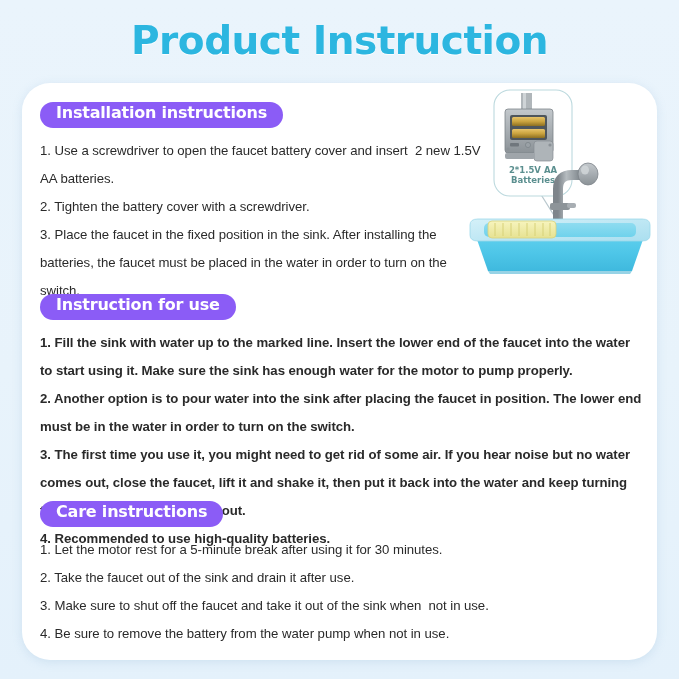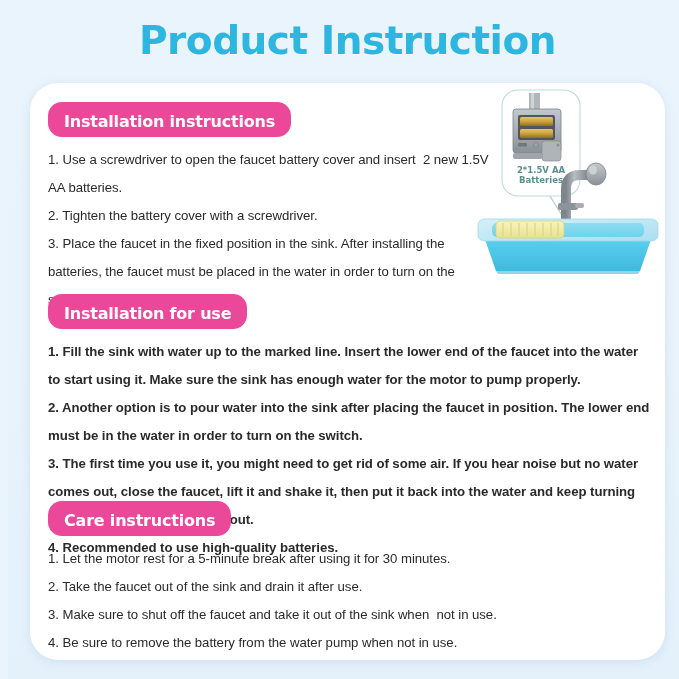--- a/index.html
+++ b/index.html
@@ -11,21 +11,20 @@
     height: 679px;
     background: #e9f4fc;
     font-family: "Liberation Sans", sans-serif;
     overflow: hidden;
     position: relative;
   }
   #page {
     position: absolute;
     inset: 0;
     background: linear-gradient(180deg, #eaf4fc 0%, #e8f3fb 55%, #e4f1fb 100%);
-    margin-left: 8px;
   }
 
   
   .title {
     position: absolute;
     top: 18px;
     left: 0;
     width: 679px;
     text-align: center;
     font-size: 39px;
@@ -46,27 +45,27 @@
     height: 577px;
     background: #ffffff;
     border-radius: 28px;
     box-shadow: 0 2px 10px rgba(140,180,210,0.25);
     overflow: hidden;
   }
 
   
   .pill {
     display: inline-block;
-    background: #ec4899;
+    background: #8b5cf6;
     color: #ffffff;
     font-family: "DejaVu Sans", sans-serif;
     font-weight: bold;
     font-size: 16px;
     letter-spacing: -0.2px;
-    padding: 11px 16px 6px 16px;
+    padding: 2px 16px 6px 16px;
     border-radius: 14px;
     white-space: nowrap;
     line-height: 1.15;
   }
 
   .section { position: absolute; }
   #sec-install { left: 18px; top: 19px; }
   #sec-use     { left: 18px; top: 211px; }
   #sec-care    { left: 18px; top: 418px; }
 
@@ -103,21 +102,21 @@
   <div class="card">
 
     <div class="section" id="sec-install">
       <div class="pill">Installation instructions</div>
       <div class="body-text">1. Use a screwdriver to open the faucet battery cover and insert  2 new 1.5V AA batteries.
 2. Tighten the battery cover with a screwdriver.
 3. Place the faucet in the fixed position in the sink. After installing the batteries, the faucet must be placed in the water in order to turn on the switch.</div>
     </div>
 
     <div class="section" id="sec-use">
-      <div class="pill">Installation for use</div>
+      <div class="pill">Instruction for use</div>
       <div class="body-text">1. Fill the sink with water up to the marked line. Insert the lower end of the faucet into the water to start using it. Make sure the sink has enough water for the motor to pump properly.
 2. Another option is to pour water into the sink after placing the faucet in position. The lower end must be in the water in order to turn on the switch.
 3. The first time you use it, you might need to get rid of some air. If you hear noise but no water comes out, close the faucet, lift it and shake it, then put it back into the water and keep turning the switch until water comes out.
 4. Recommended to use high-quality batteries.</div>
     </div>
 
     <div class="section" id="sec-care">
       <div class="pill">Care instructions</div>
       <div class="body-text">1. Let the motor rest for a 5-minute break after using it for 30 minutes.
 2. Take the faucet out of the sink and drain it after use.

